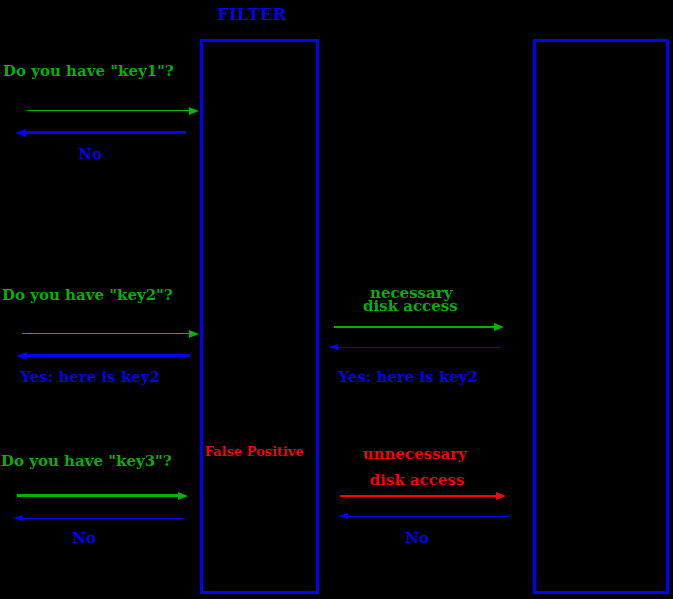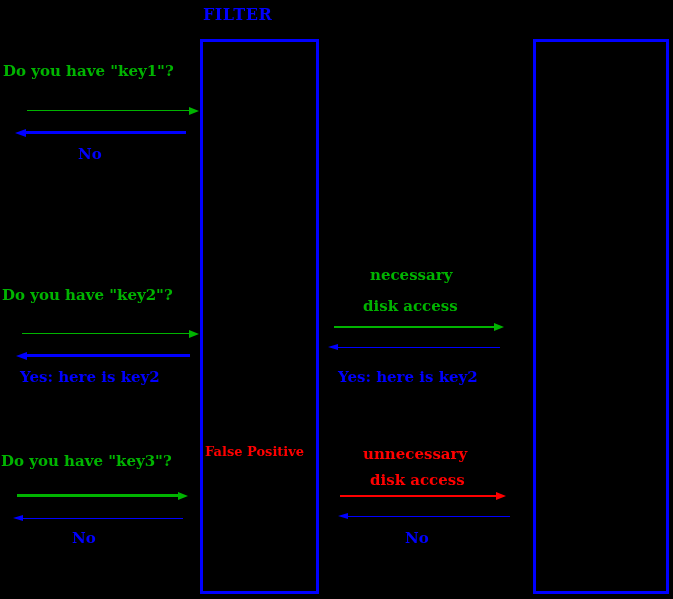--- a/index.html
+++ b/index.html
@@ -40,42 +40,42 @@
   .ahead.rt.r { border-left: 10px solid var(--red);   border-top: 4px solid transparent; border-bottom: 4px solid transparent; }
   
   .ahead.lt.b  { border-right: 10px solid var(--blue); border-top: 3px solid transparent; border-bottom: 3px solid transparent; }
   .ahead.lt.bg { border-right: 11px solid var(--blue); border-top: 4px solid transparent; border-bottom: 4px solid transparent; }
 </style>
 </head>
 <body>
 
 <div class="canvas">
 
-  <div class="title" style="left:203px; top:5px;">FILTER</div>
+  <div class="title" style="left:217px; top:5px;">FILTER</div>
 
   <div class="box" style="left:200px; top:39px; width:119px; height:555px;"></div>
   <div class="box" style="left:533px; top:39px; width:136px; height:555px;"></div>
 
   <div class="fp" style="left:205px; top:444px;">False Positive</div>
 
   <div class="lbl green" style="left:3px; top:63px;">Do you have "key1"?</div>
   <div class="aline g" style="left:27px; top:110px; width:164px; height:1px;"></div>
   <div class="ahead rt g" style="left:189px; top:107px;"></div>
   <div class="aline b" style="left:25px; top:131px; width:161px; height:3px;"></div>
   <div class="ahead lt bg" style="left:15px; top:129px;"></div>
   <div class="lbl blue" style="left:78px; top:146px;">No</div>
 
   <div class="lbl green" style="left:2px; top:287px;">Do you have "key2"?</div>
   <div class="aline g" style="left:22px; top:333px; width:168px; height:1px;"></div>
   <div class="ahead rt g" style="left:189px; top:330px;"></div>
   <div class="aline b" style="left:26px; top:354px; width:164px; height:3px;"></div>
   <div class="ahead lt bg" style="left:16px; top:352px;"></div>
   <div class="lbl blue" style="left:20px; top:369px;">Yes: here is key2</div>
 
-  <div class="lbl green" style="left:370px; top:267px;">necessary</div>
+  <div class="lbl green" style="left:370px; top:285px;">necessary</div>
   <div class="lbl green" style="left:363px; top:298px;">disk access</div>
   <div class="aline g" style="left:334px; top:326px; width:161px; height:2px;"></div>
   <div class="ahead rt g" style="left:494px; top:323px;"></div>
   <div class="aline b" style="left:338px; top:347px; width:162px; height:1px;"></div>
   <div class="ahead lt b" style="left:328px; top:344px;"></div>
   <div class="lbl blue" style="left:338px; top:369px;">Yes: here is key2</div>
 
   <div class="lbl green" style="left:1px; top:453px;">Do you have "key3"?</div>
   <div class="aline g" style="left:17px; top:494px; width:162px; height:3px;"></div>
   <div class="ahead rt g" style="left:178px; top:492px;"></div>

